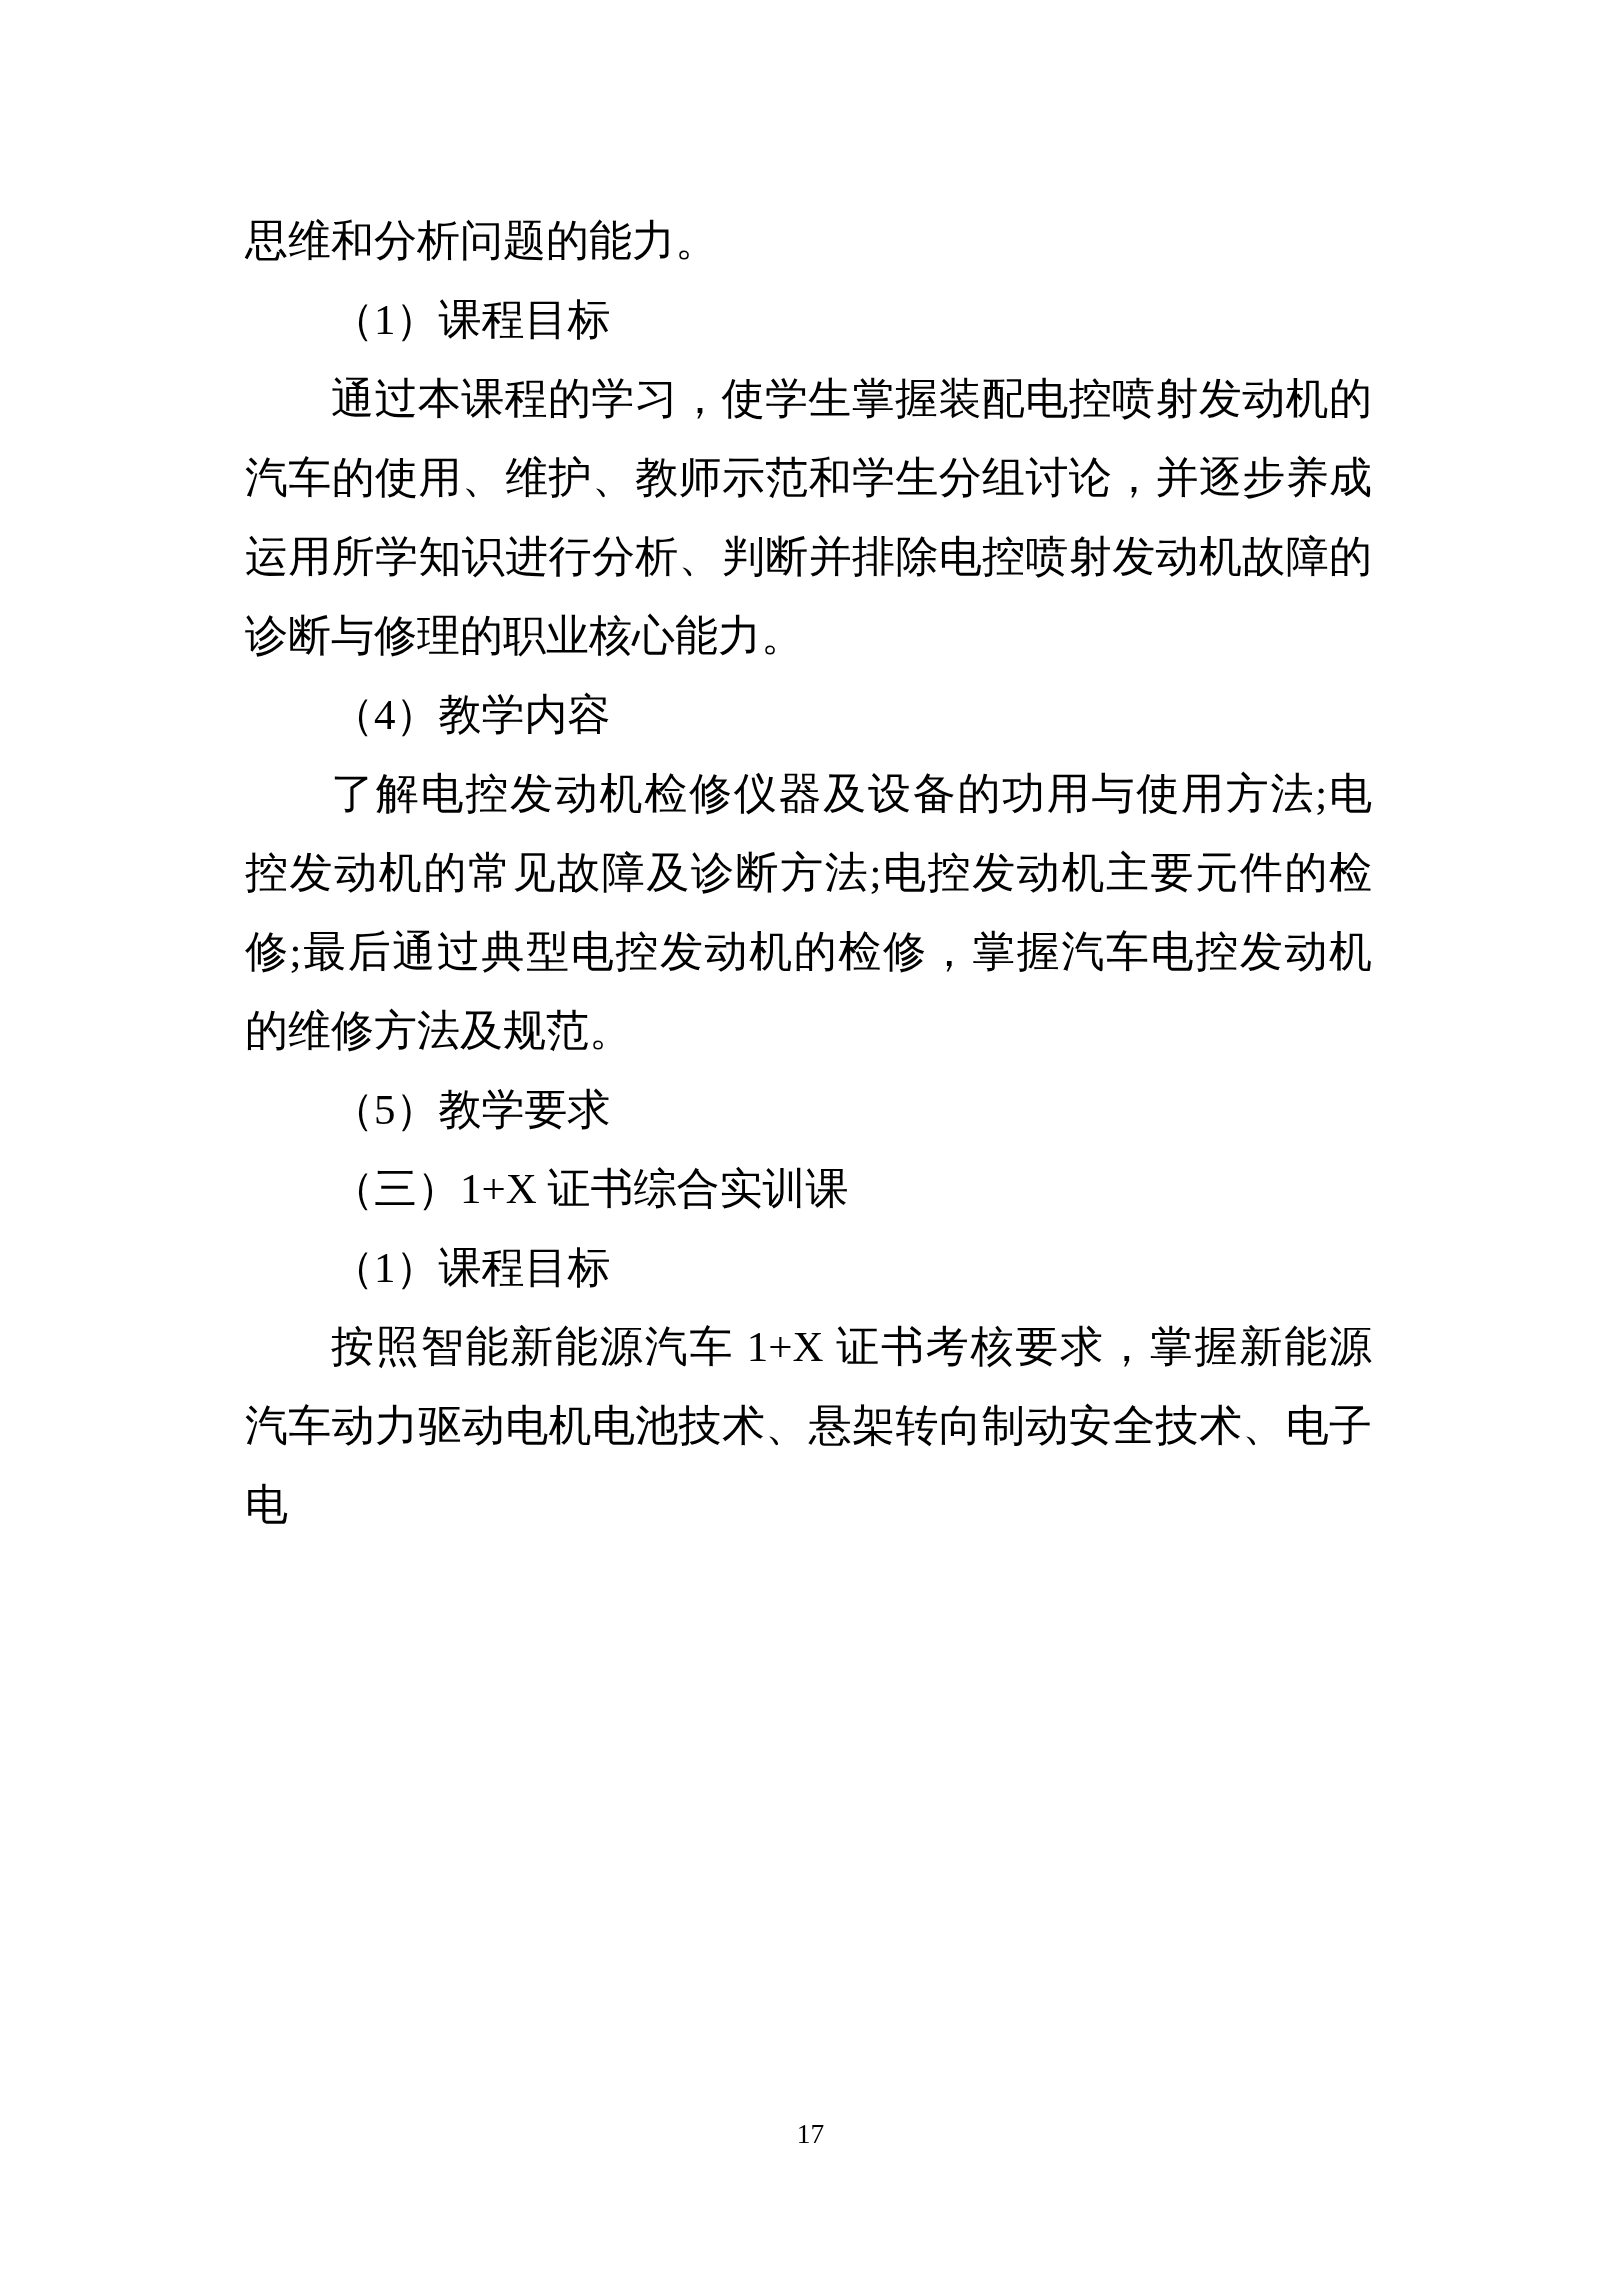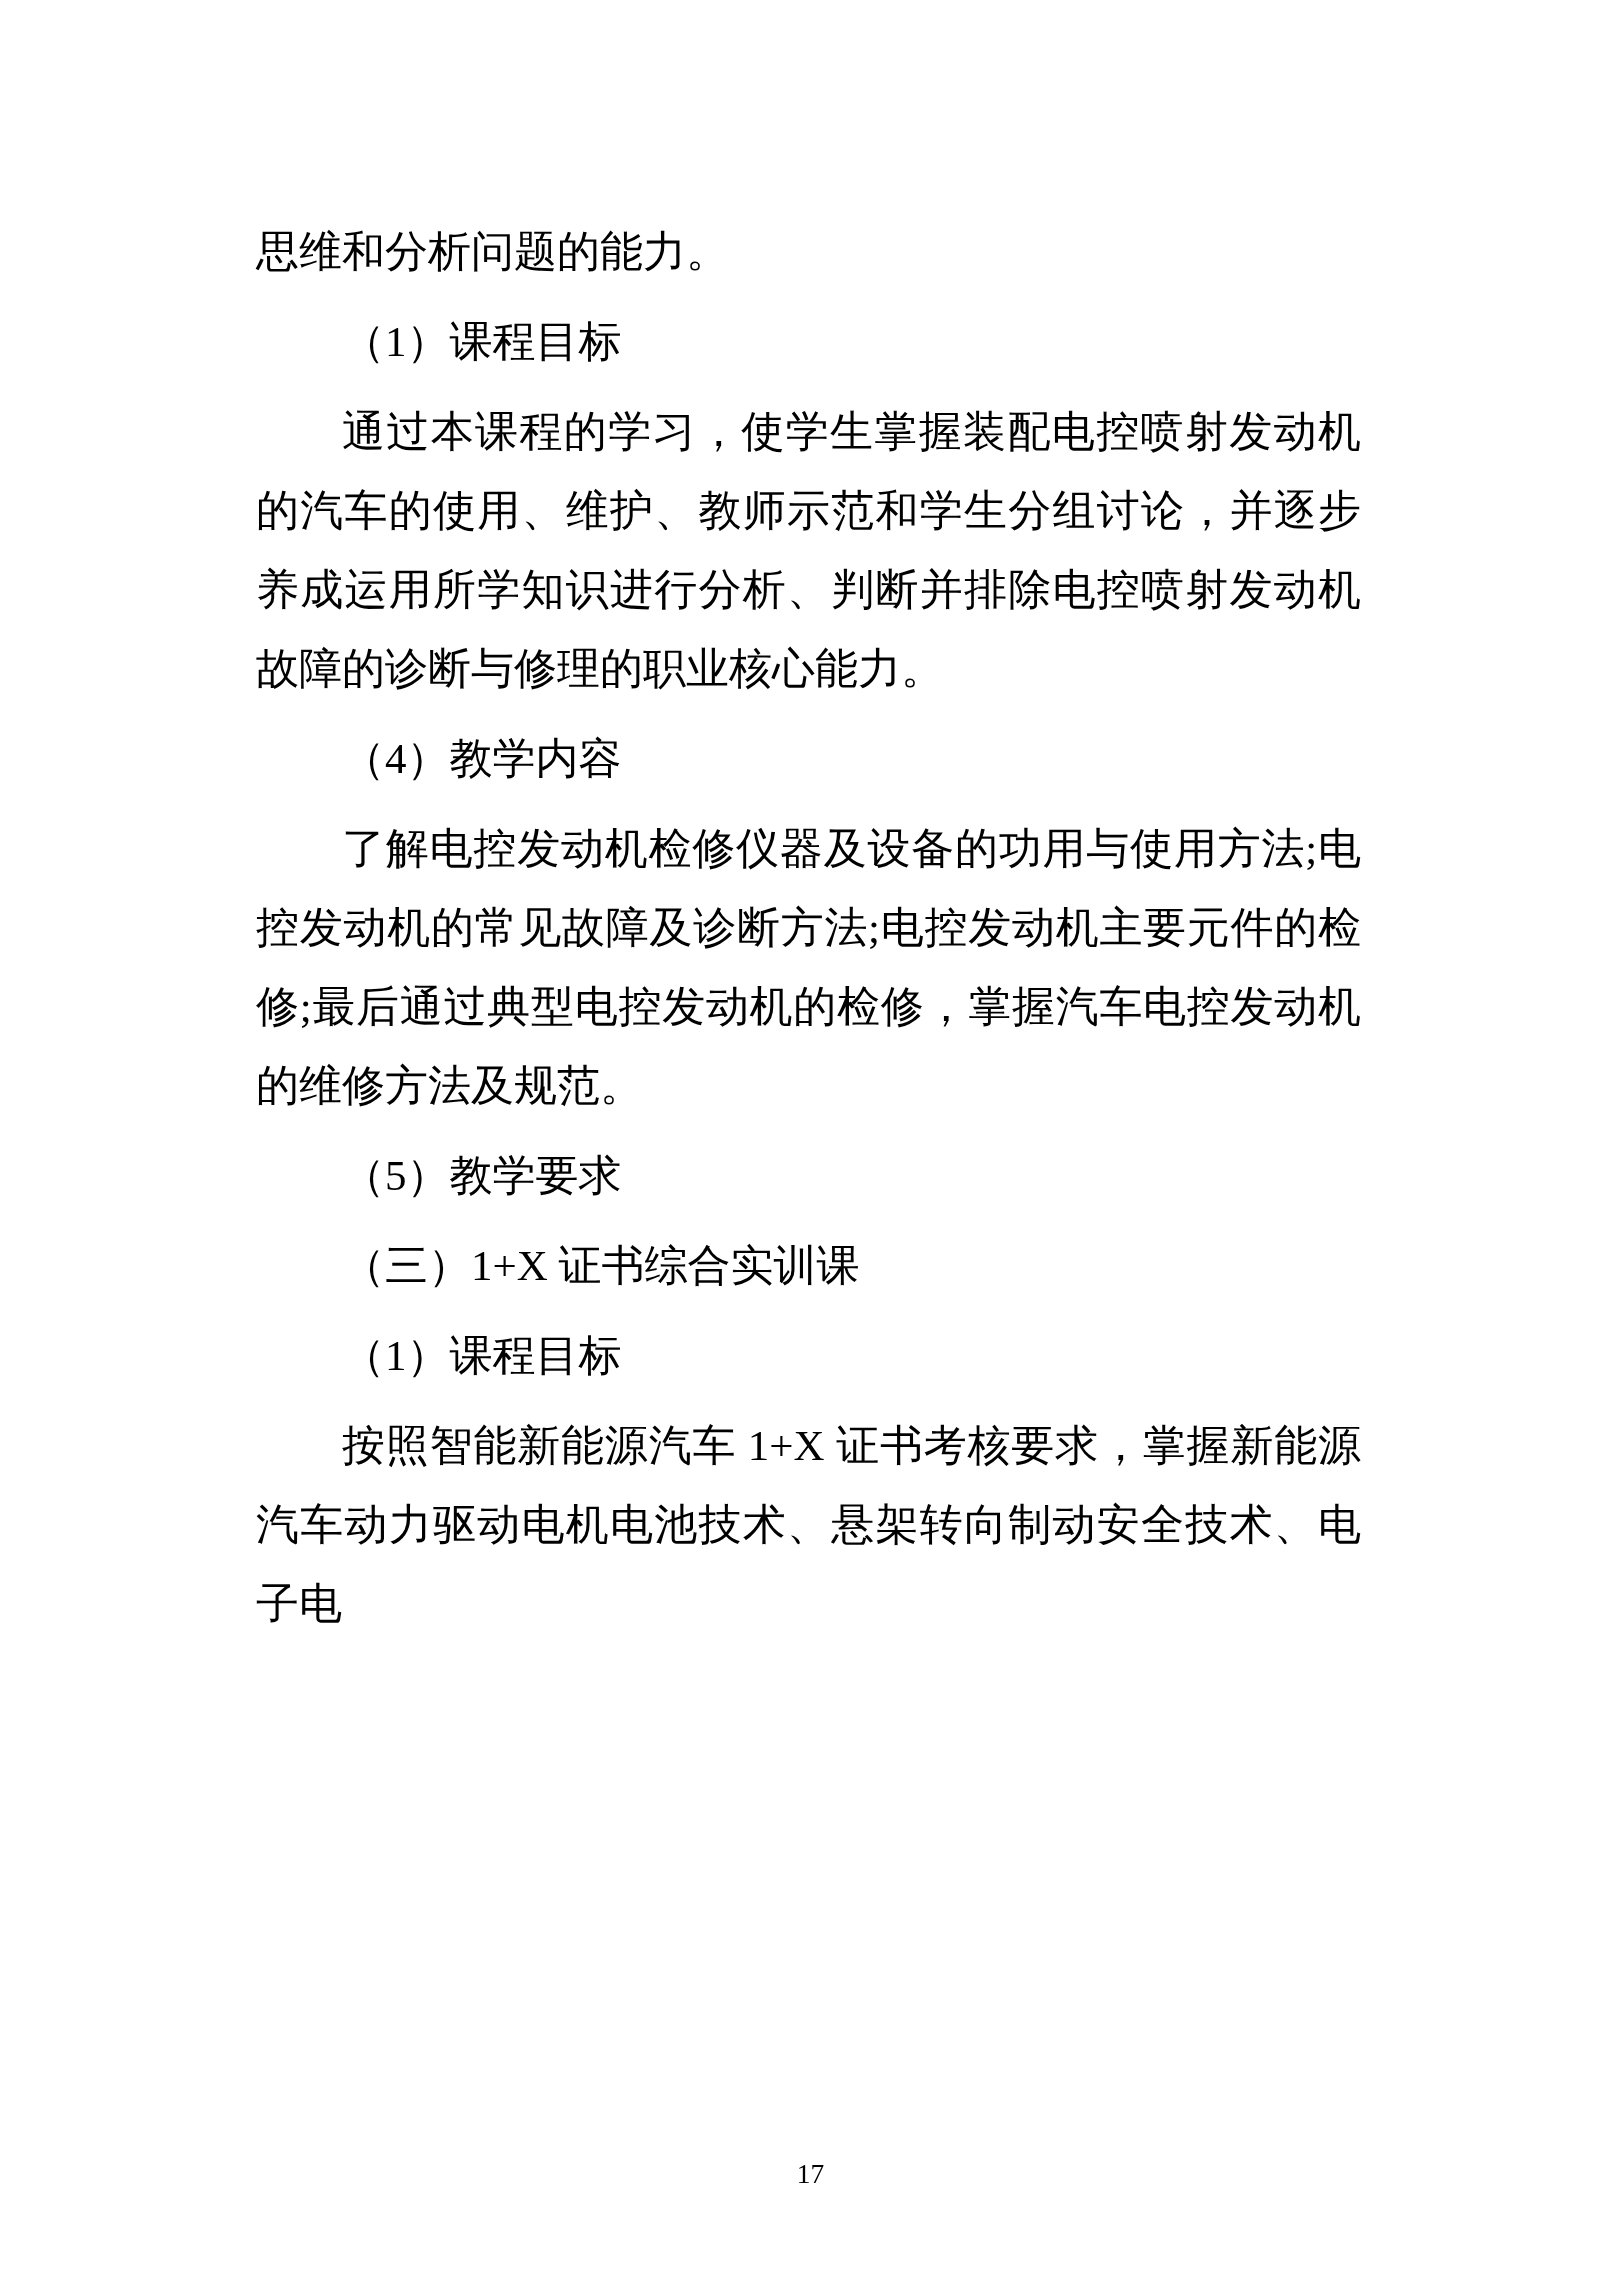--- a/index.html
+++ b/index.html
@@ -15,21 +15,21 @@
     position: relative;
     overflow: hidden;
   }
   .page-content {
     position: absolute;
     left: 245px;
     top: 201px;
     width: 1127px;
   }
   .page-content p {
-    margin: 11px;
+    margin: 0;
     padding: 0;
     font-size: 43px;
     line-height: 79px;
     text-align: justify;
     word-break: break-all;
     overflow-wrap: break-word;
   }
   p.indent {
     text-indent: 86px;
   }
@@ -37,21 +37,20 @@
     font-weight: bold;
   }
   .page-footer {
     position: absolute;
     left: 0;
     top: 2117px;
     width: 1621px;
     text-align: center;
     font-size: 27.4px;
     line-height: 35px;
-    margin-top: 40px;
   }
 </style>
 </head>
 <body>
 
 <div class="page-content">
   <p>思维和分析问题的能力。</p>
   <p class="indent">（1）课程目标</p>
   <p class="indent">通过本课程的学习，使学生掌握装配电控喷射发动机的汽车的使用、维护、教师示范和学生分组讨论，并逐步养成运用所学知识进行分析、判断并排除电控喷射发动机故障的诊断与修理的职业核心能力。</p>
   <p class="indent">（4）教学内容</p>

